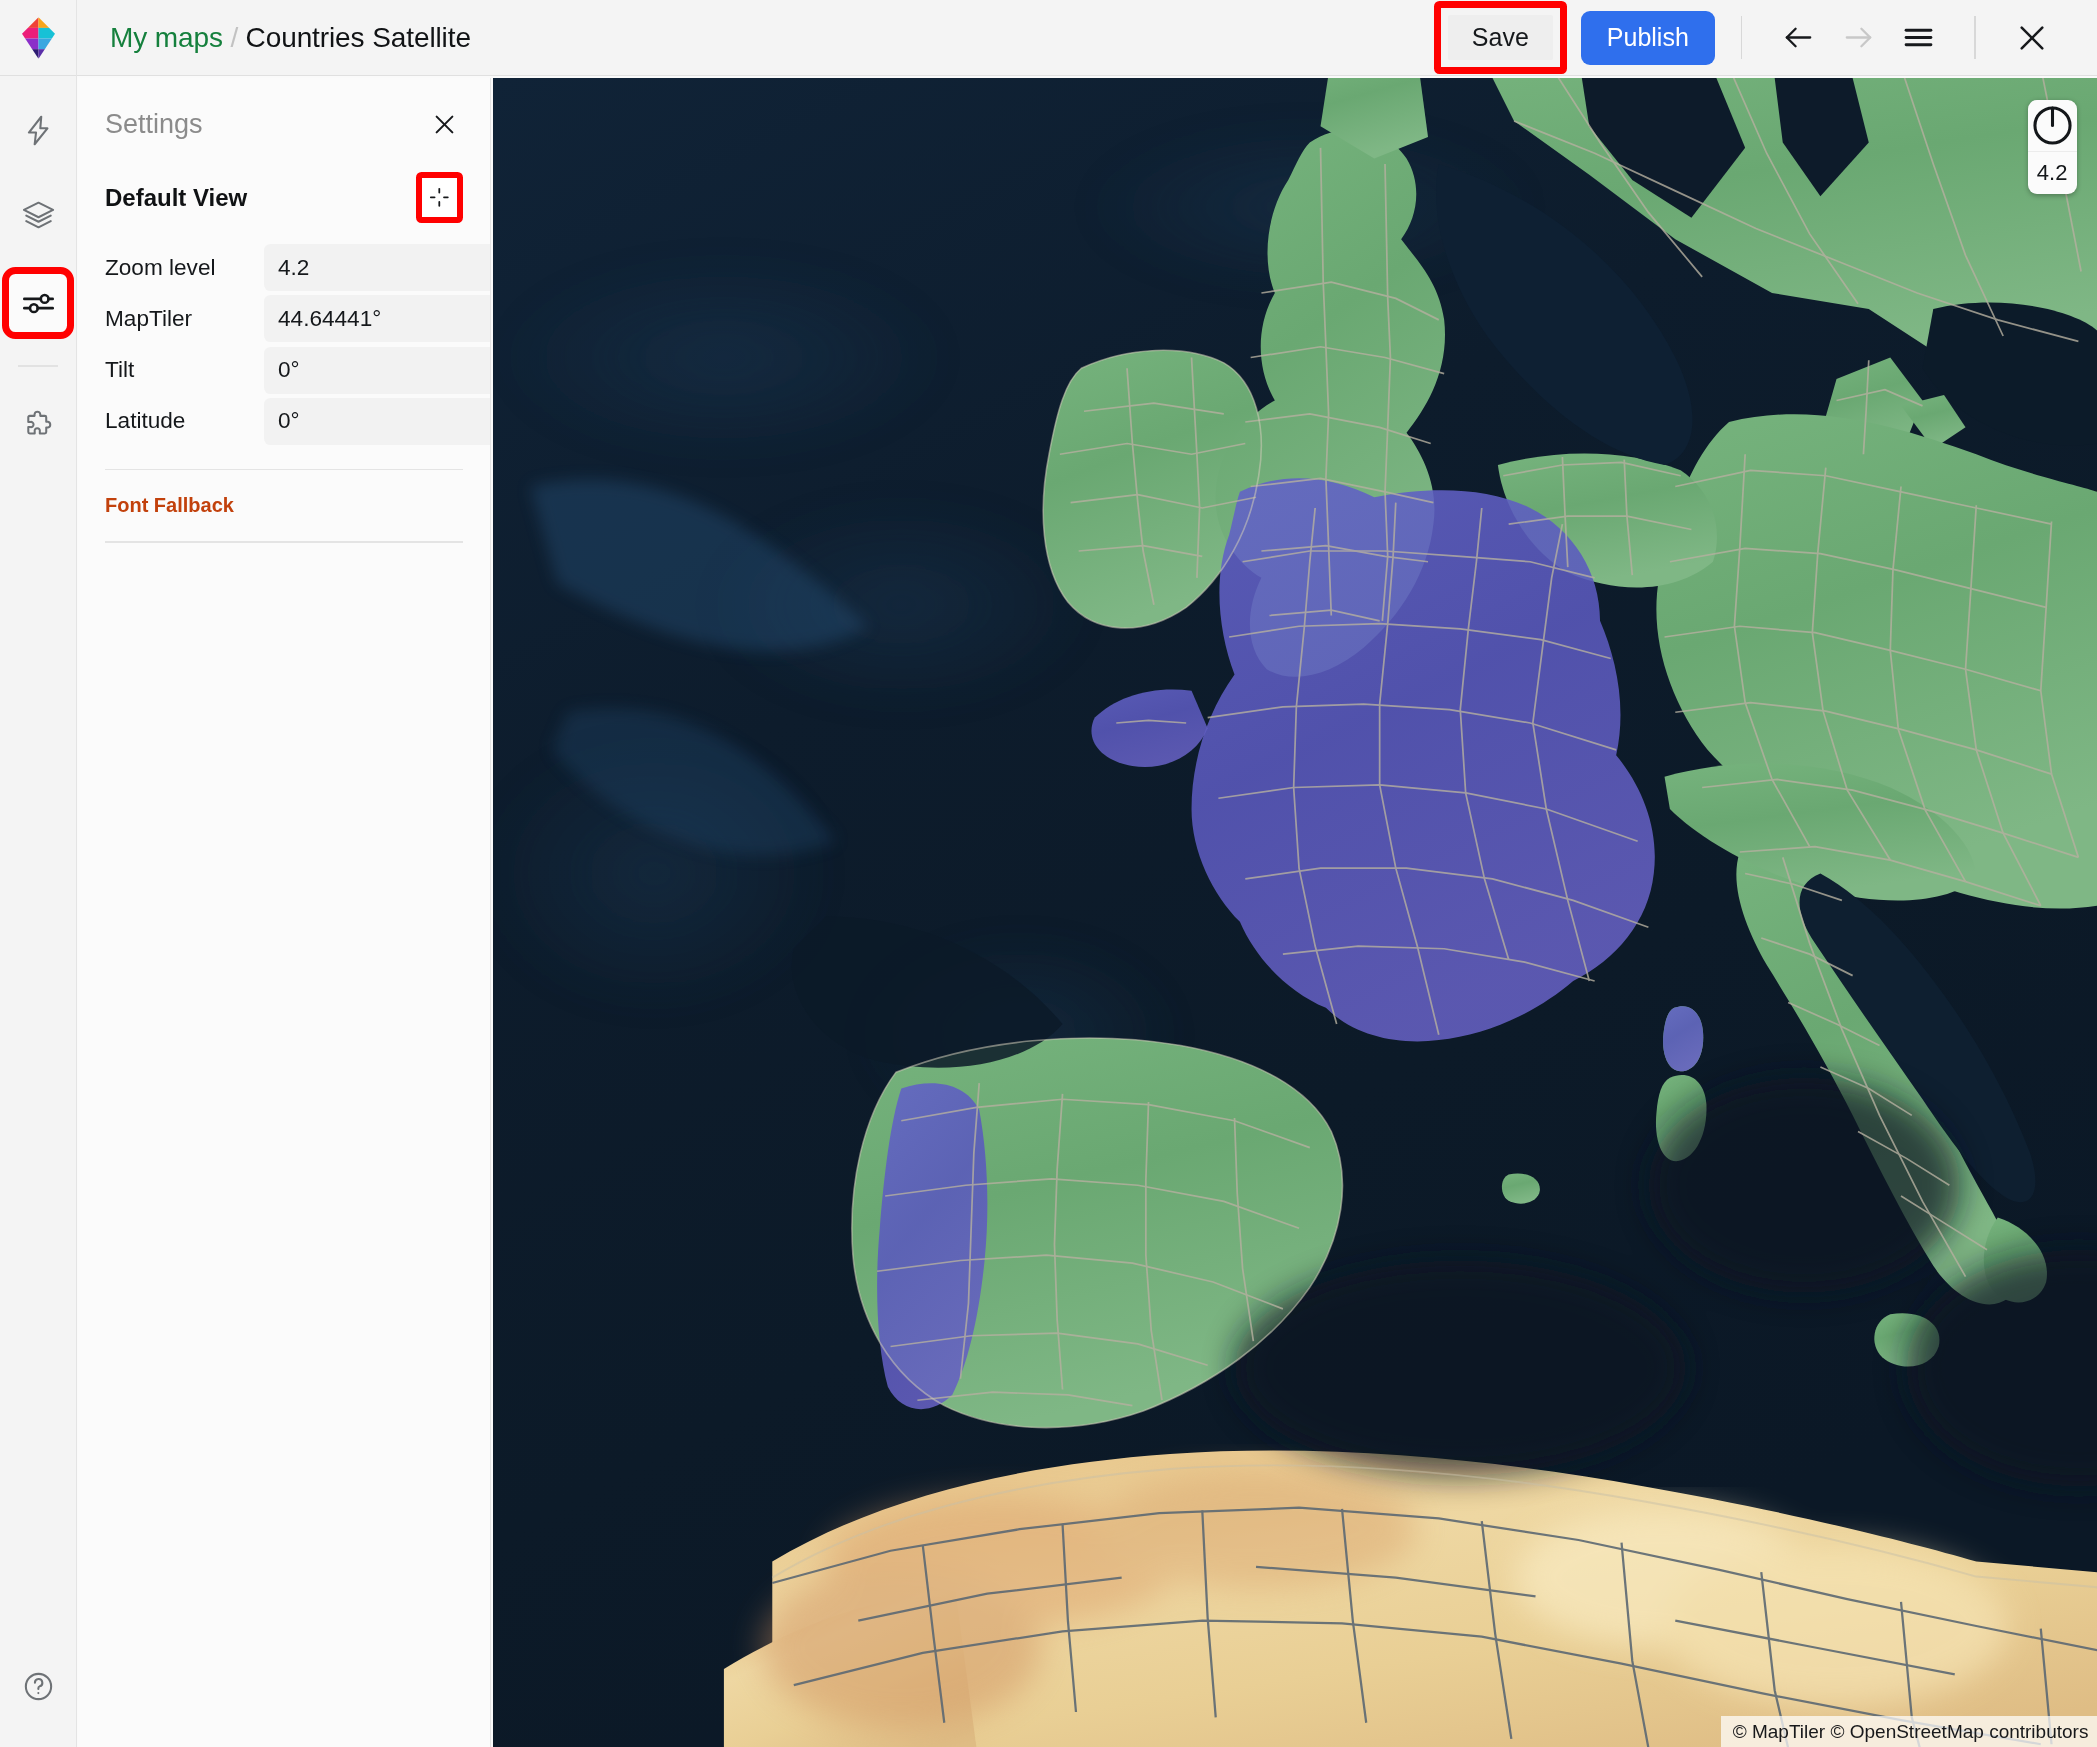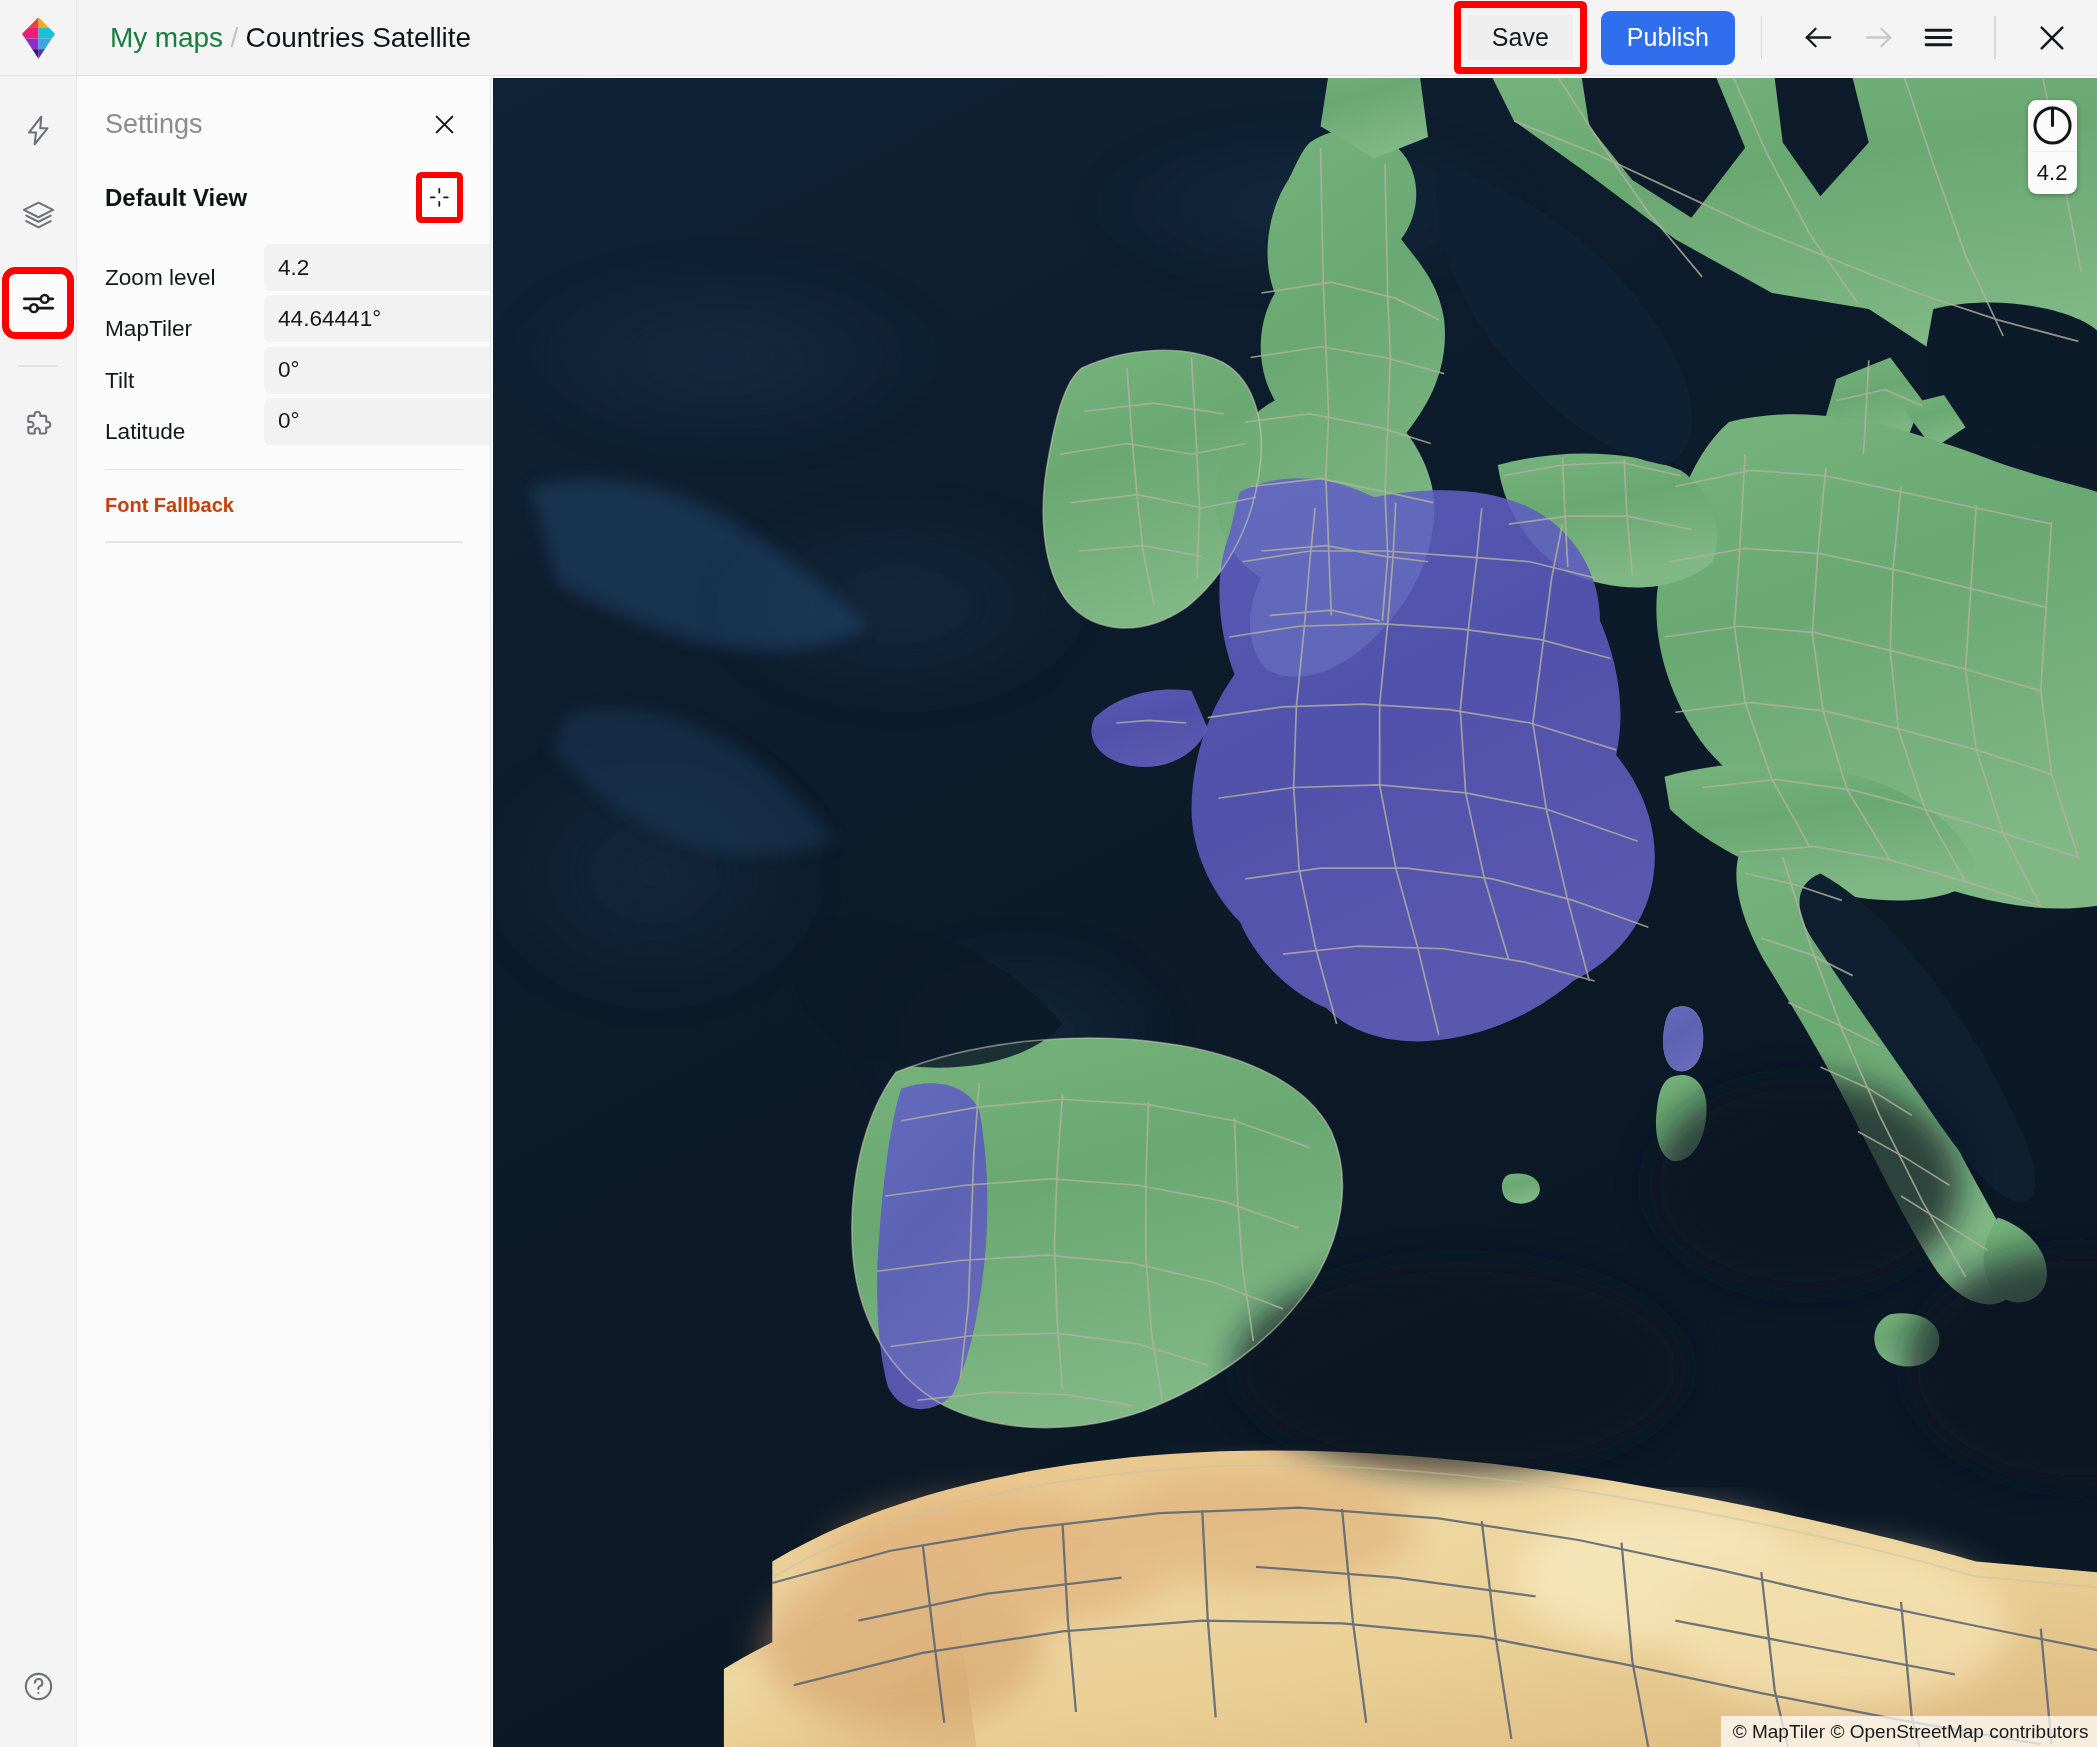--- a/index.html
+++ b/index.html
@@ -36,21 +36,21 @@
     letter-spacing: -0.1px;
     white-space: nowrap;
   }
   .crumb-root { color: #15803d; }
   .crumb-sep { color: #c2c2c2; margin: 0 7.5px; }
   .crumb-current { color: #111315; }
 
   .header-right {
     margin-left: auto;
     display: flex; align-items: center;
-    padding-right: 15px;
+    padding-right: 35px;
     height: 76px;
   }
   .save-wrap {
     position: relative;
     margin-right: 8.6px;
     padding: 7px;
     border: 7px solid #ff0000;
     border-radius: 5.4px;
     display: flex;
   }
@@ -174,21 +174,21 @@
     border-radius: 5.4px;
     background: #ffffff;
     width: 35px; height: 39px;
     display: flex; align-items: center; justify-content: center;
     cursor: pointer;
     box-sizing: content-box;
   }
 
   .field-list { padding: 0 27px; margin-top: 26px; }
   .field-row {
-    display: flex; align-items: flex-end;
+    display: flex; align-items: center;
     height: 47px;
     margin-bottom: 4.3px;
   }
   .field-label {
     width: 159px;
     flex: 0 0 159px;
     font-size: 22.6px;
     color: #15181b;
   }
   .field-input {

